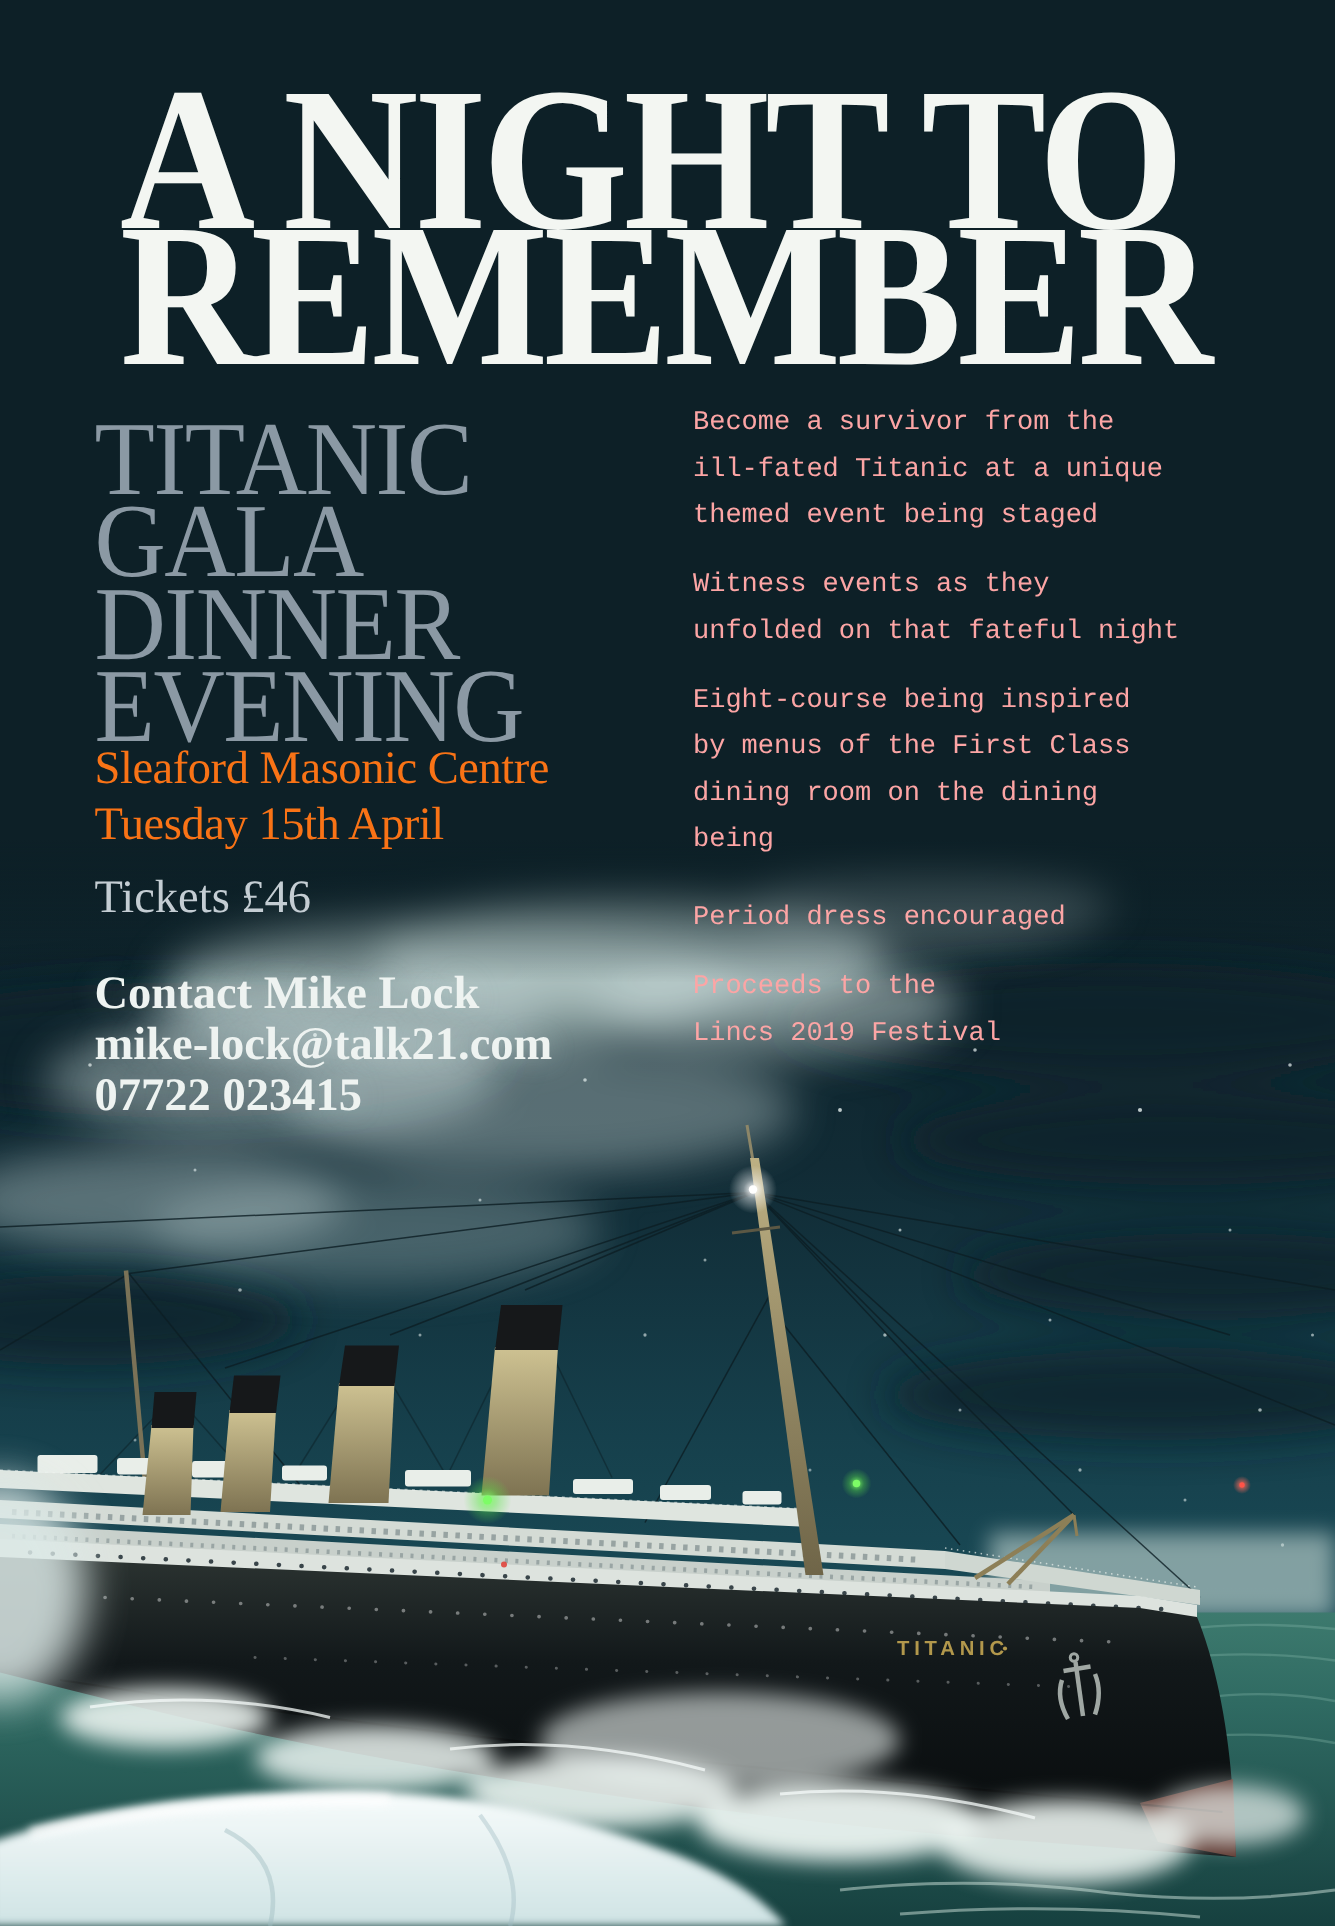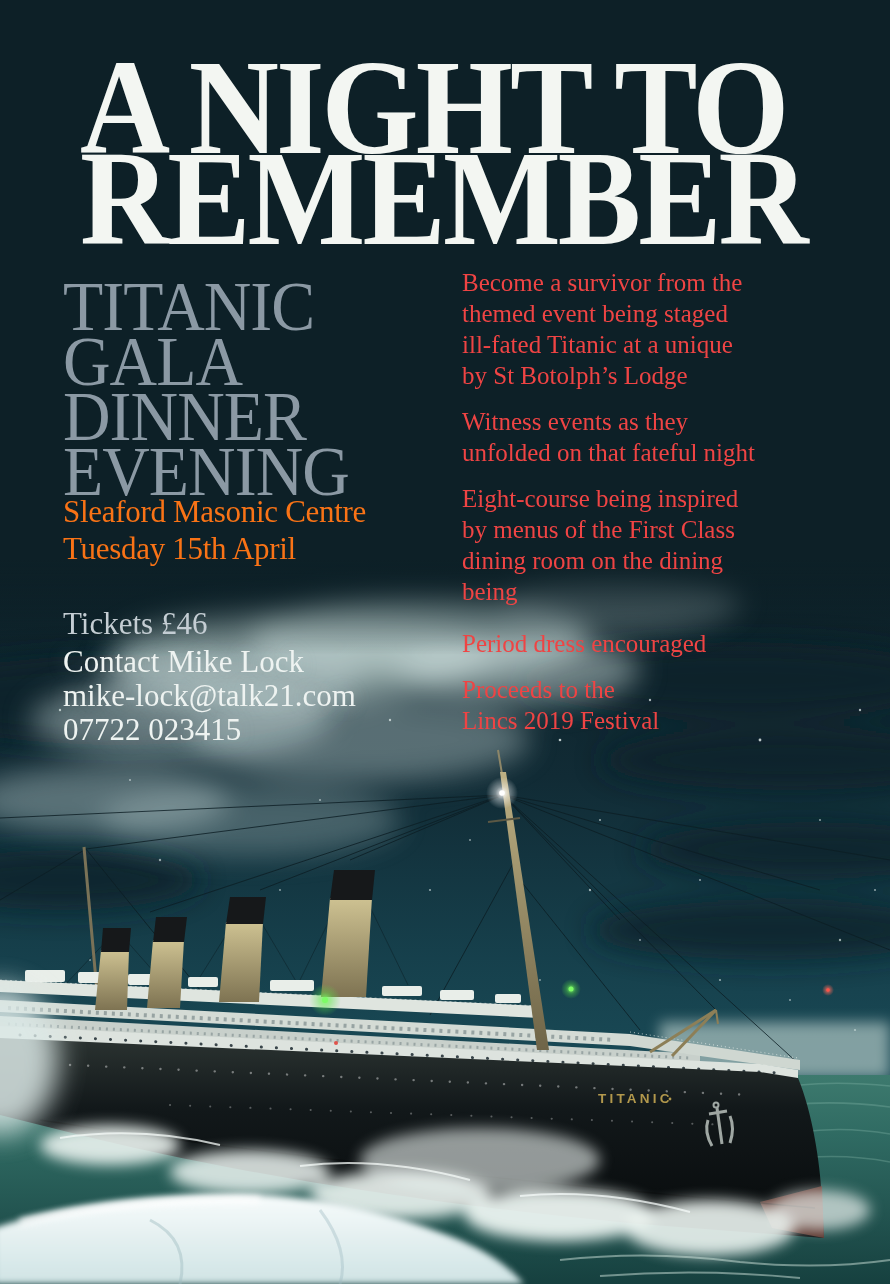--- a/index.html
+++ b/index.html
@@ -22,33 +22,33 @@
   .event-heading{
     position:absolute;left:63px;top:279px;margin:0;
     color:#8b99a4;font-weight:400;font-size:70px;line-height:55px;
     letter-spacing:-1px;transform:scaleX(.94);transform-origin:left top;white-space:nowrap;
   }
   .venue{
     position:absolute;left:63px;top:493px;margin:0;
     color:#f97316;font-size:31px;line-height:37px;letter-spacing:-.3px;white-space:nowrap;
   }
   .tickets{
-    position:absolute;left:63px;top:605px;margin:0;
+    position:absolute;left:63px;top:579px;margin:0;
     color:#c4cdd3;font-size:31px;line-height:37px;white-space:nowrap;
   }
   .contact{
     position:absolute;left:63px;top:645px;margin:0;
-    color:#eef3f1;font-weight:400;font-size:31px;line-height:34px;white-space:nowrap;
+    color:#eef3f1;font-weight:700;font-size:31px;line-height:34px;white-space:nowrap;
     text-shadow:0 0 18px rgba(200,220,220,.25);
   }
   
   .details{
     position:absolute;left:462px;top:252px;width:360px;
-    font-family:Liberation Serif, serif;color:#ef4444;
-    font-size:25px;line-height:31px;
+    font-family:Liberation Mono, monospace;color:#fca5a5;
+    font-size:18px;line-height:31px;
   }
   .details p{margin:0 0 15px;}
   .details p.gap-lg{margin-bottom:21px;}
 </style>
 </head>
 <body>
 
 <div class="poster">
 
   <div class="photo">
@@ -338,23 +338,22 @@
   <div class="contact">
     <div>Contact Mike Lock</div>
     <div>mike-lock@talk21.com</div>
     <div>07722 023415</div>
   </div>
 
   <div class="details">
     <p>
       </p>
       <div>Become a survivor from the</div>
+      <div>ill-fated Titanic at a unique</div>
       <div>themed event being staged</div>
-      <div>ill-fated Titanic at a unique</div>
-      <div>by St Botolph’s Lodge</div>
     <p></p>
     <p>
       </p>
       <div>Witness events as they</div>
       <div>unfolded on that fateful night</div>
     <p></p>
     <p>
       </p>
       <div>Eight-course being inspired</div>
       <div>by menus of the First Class</div>

